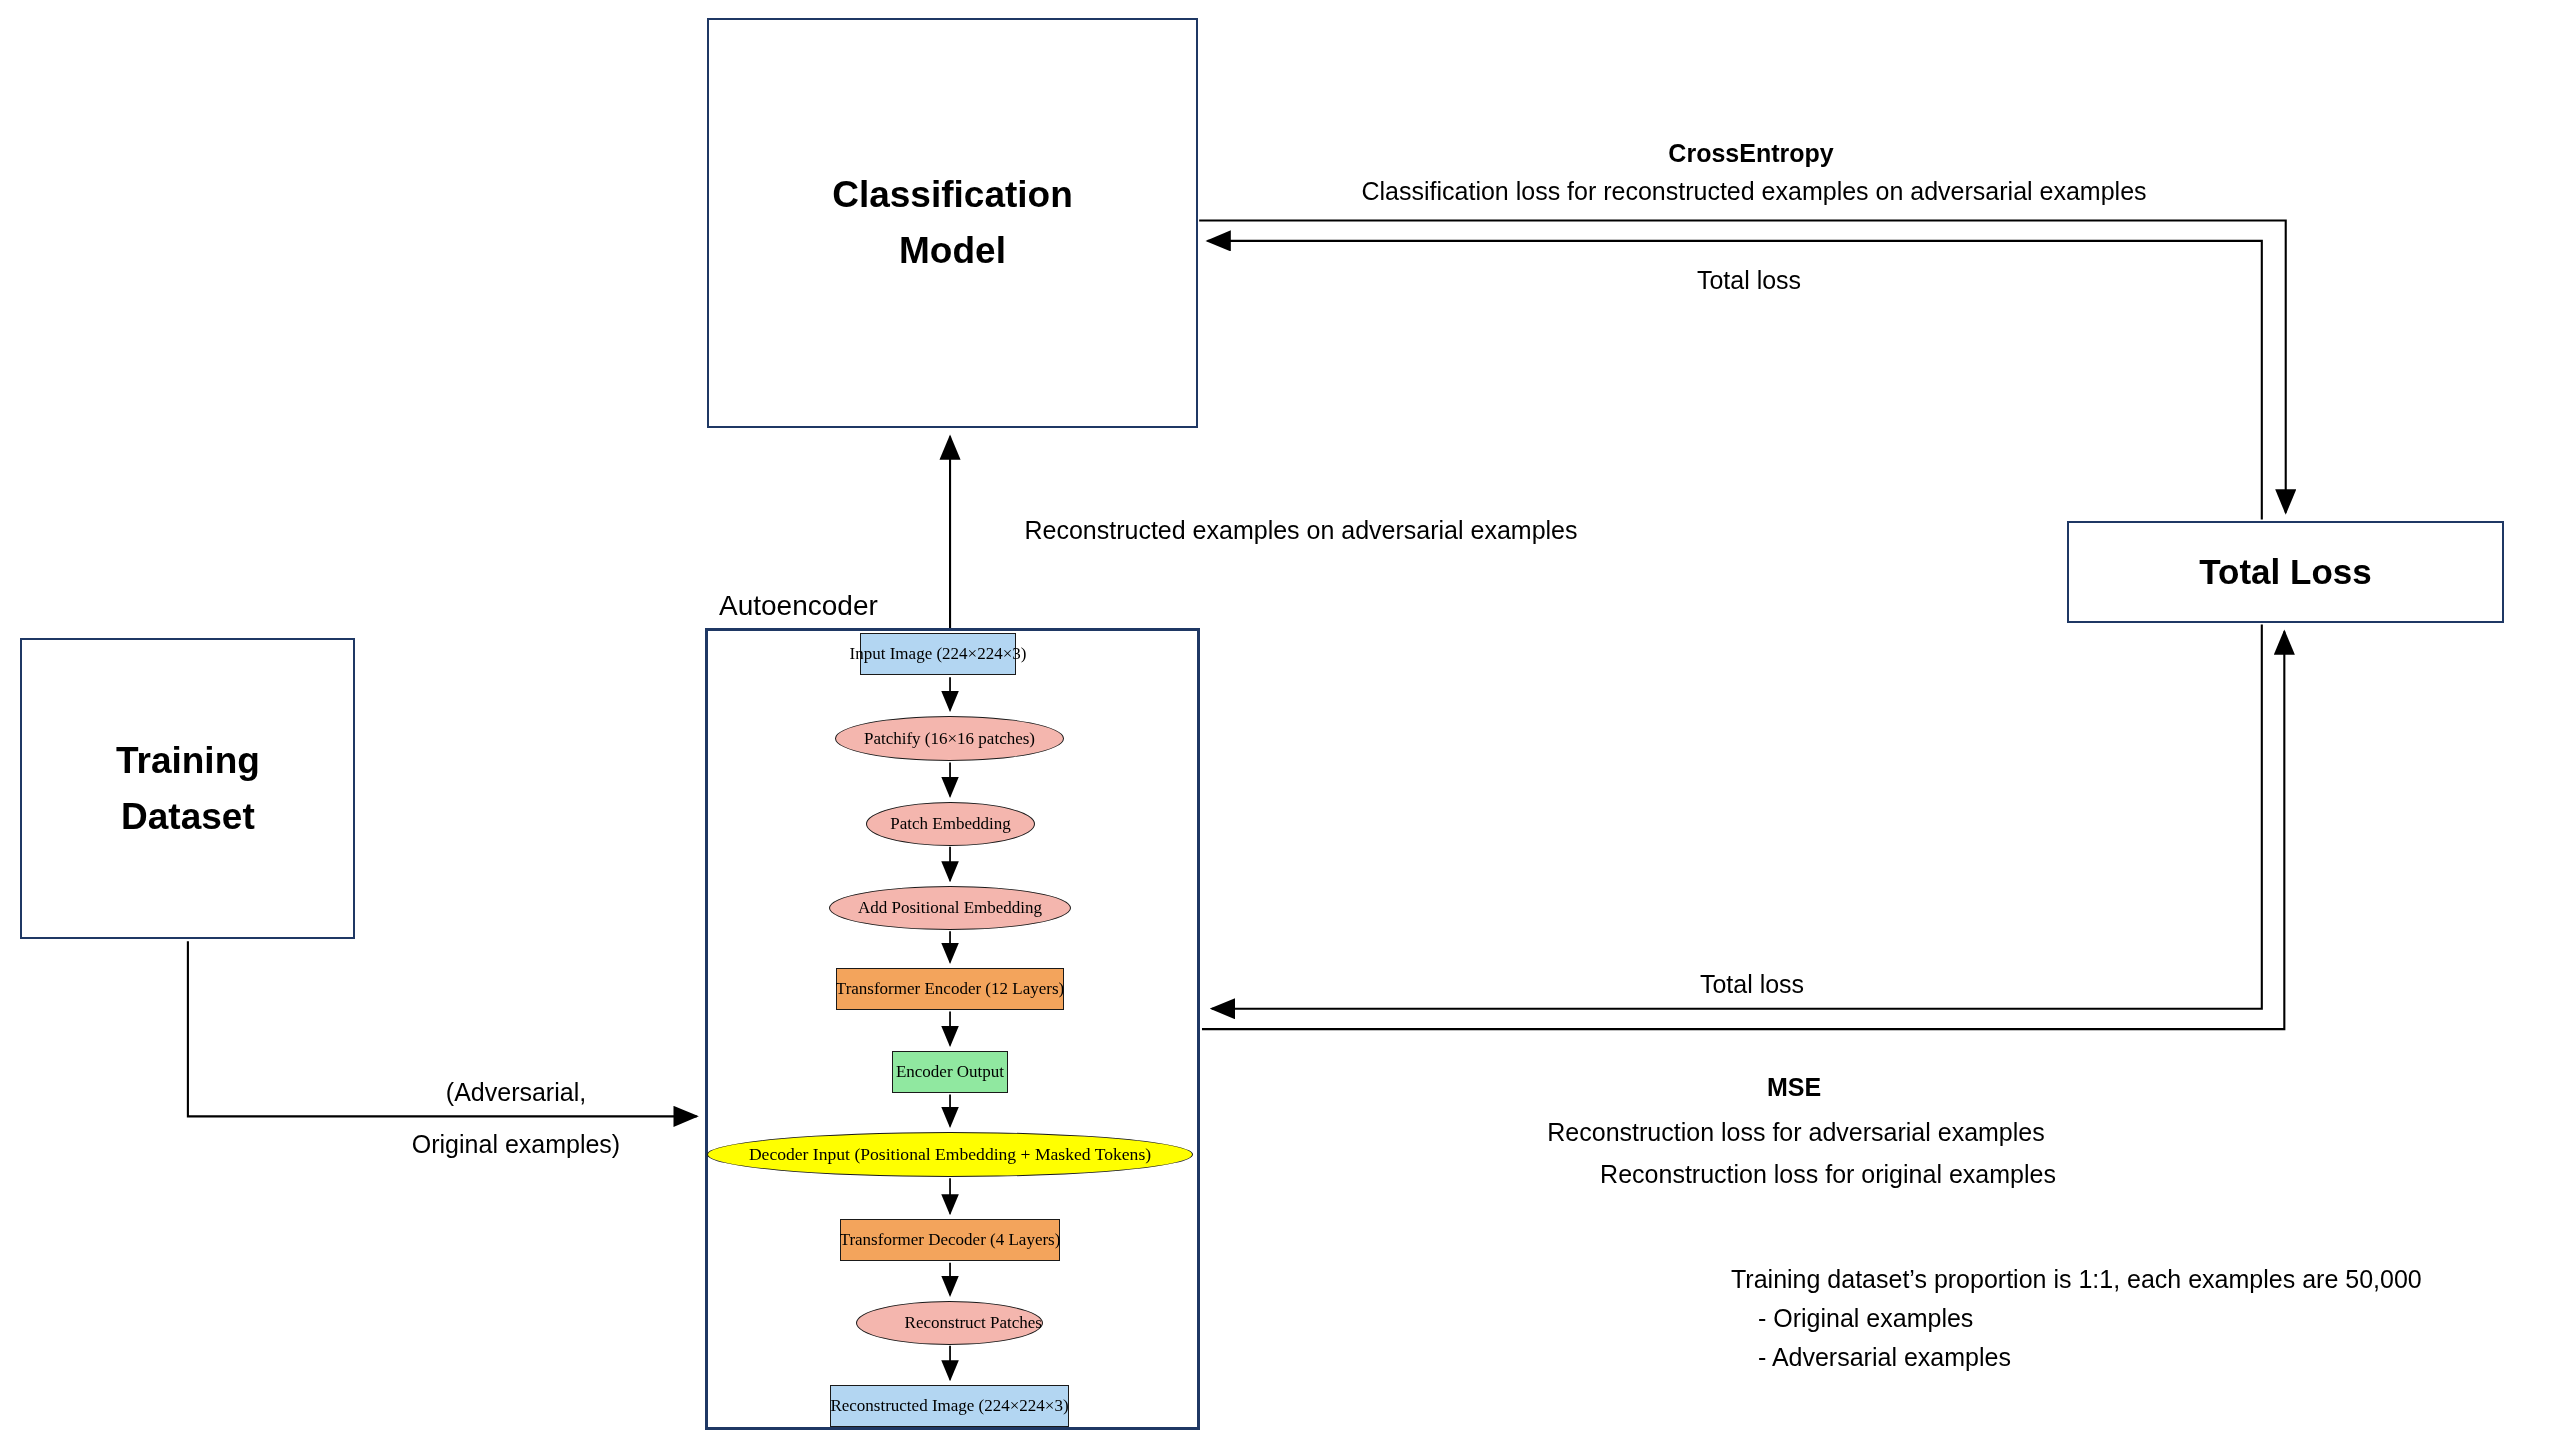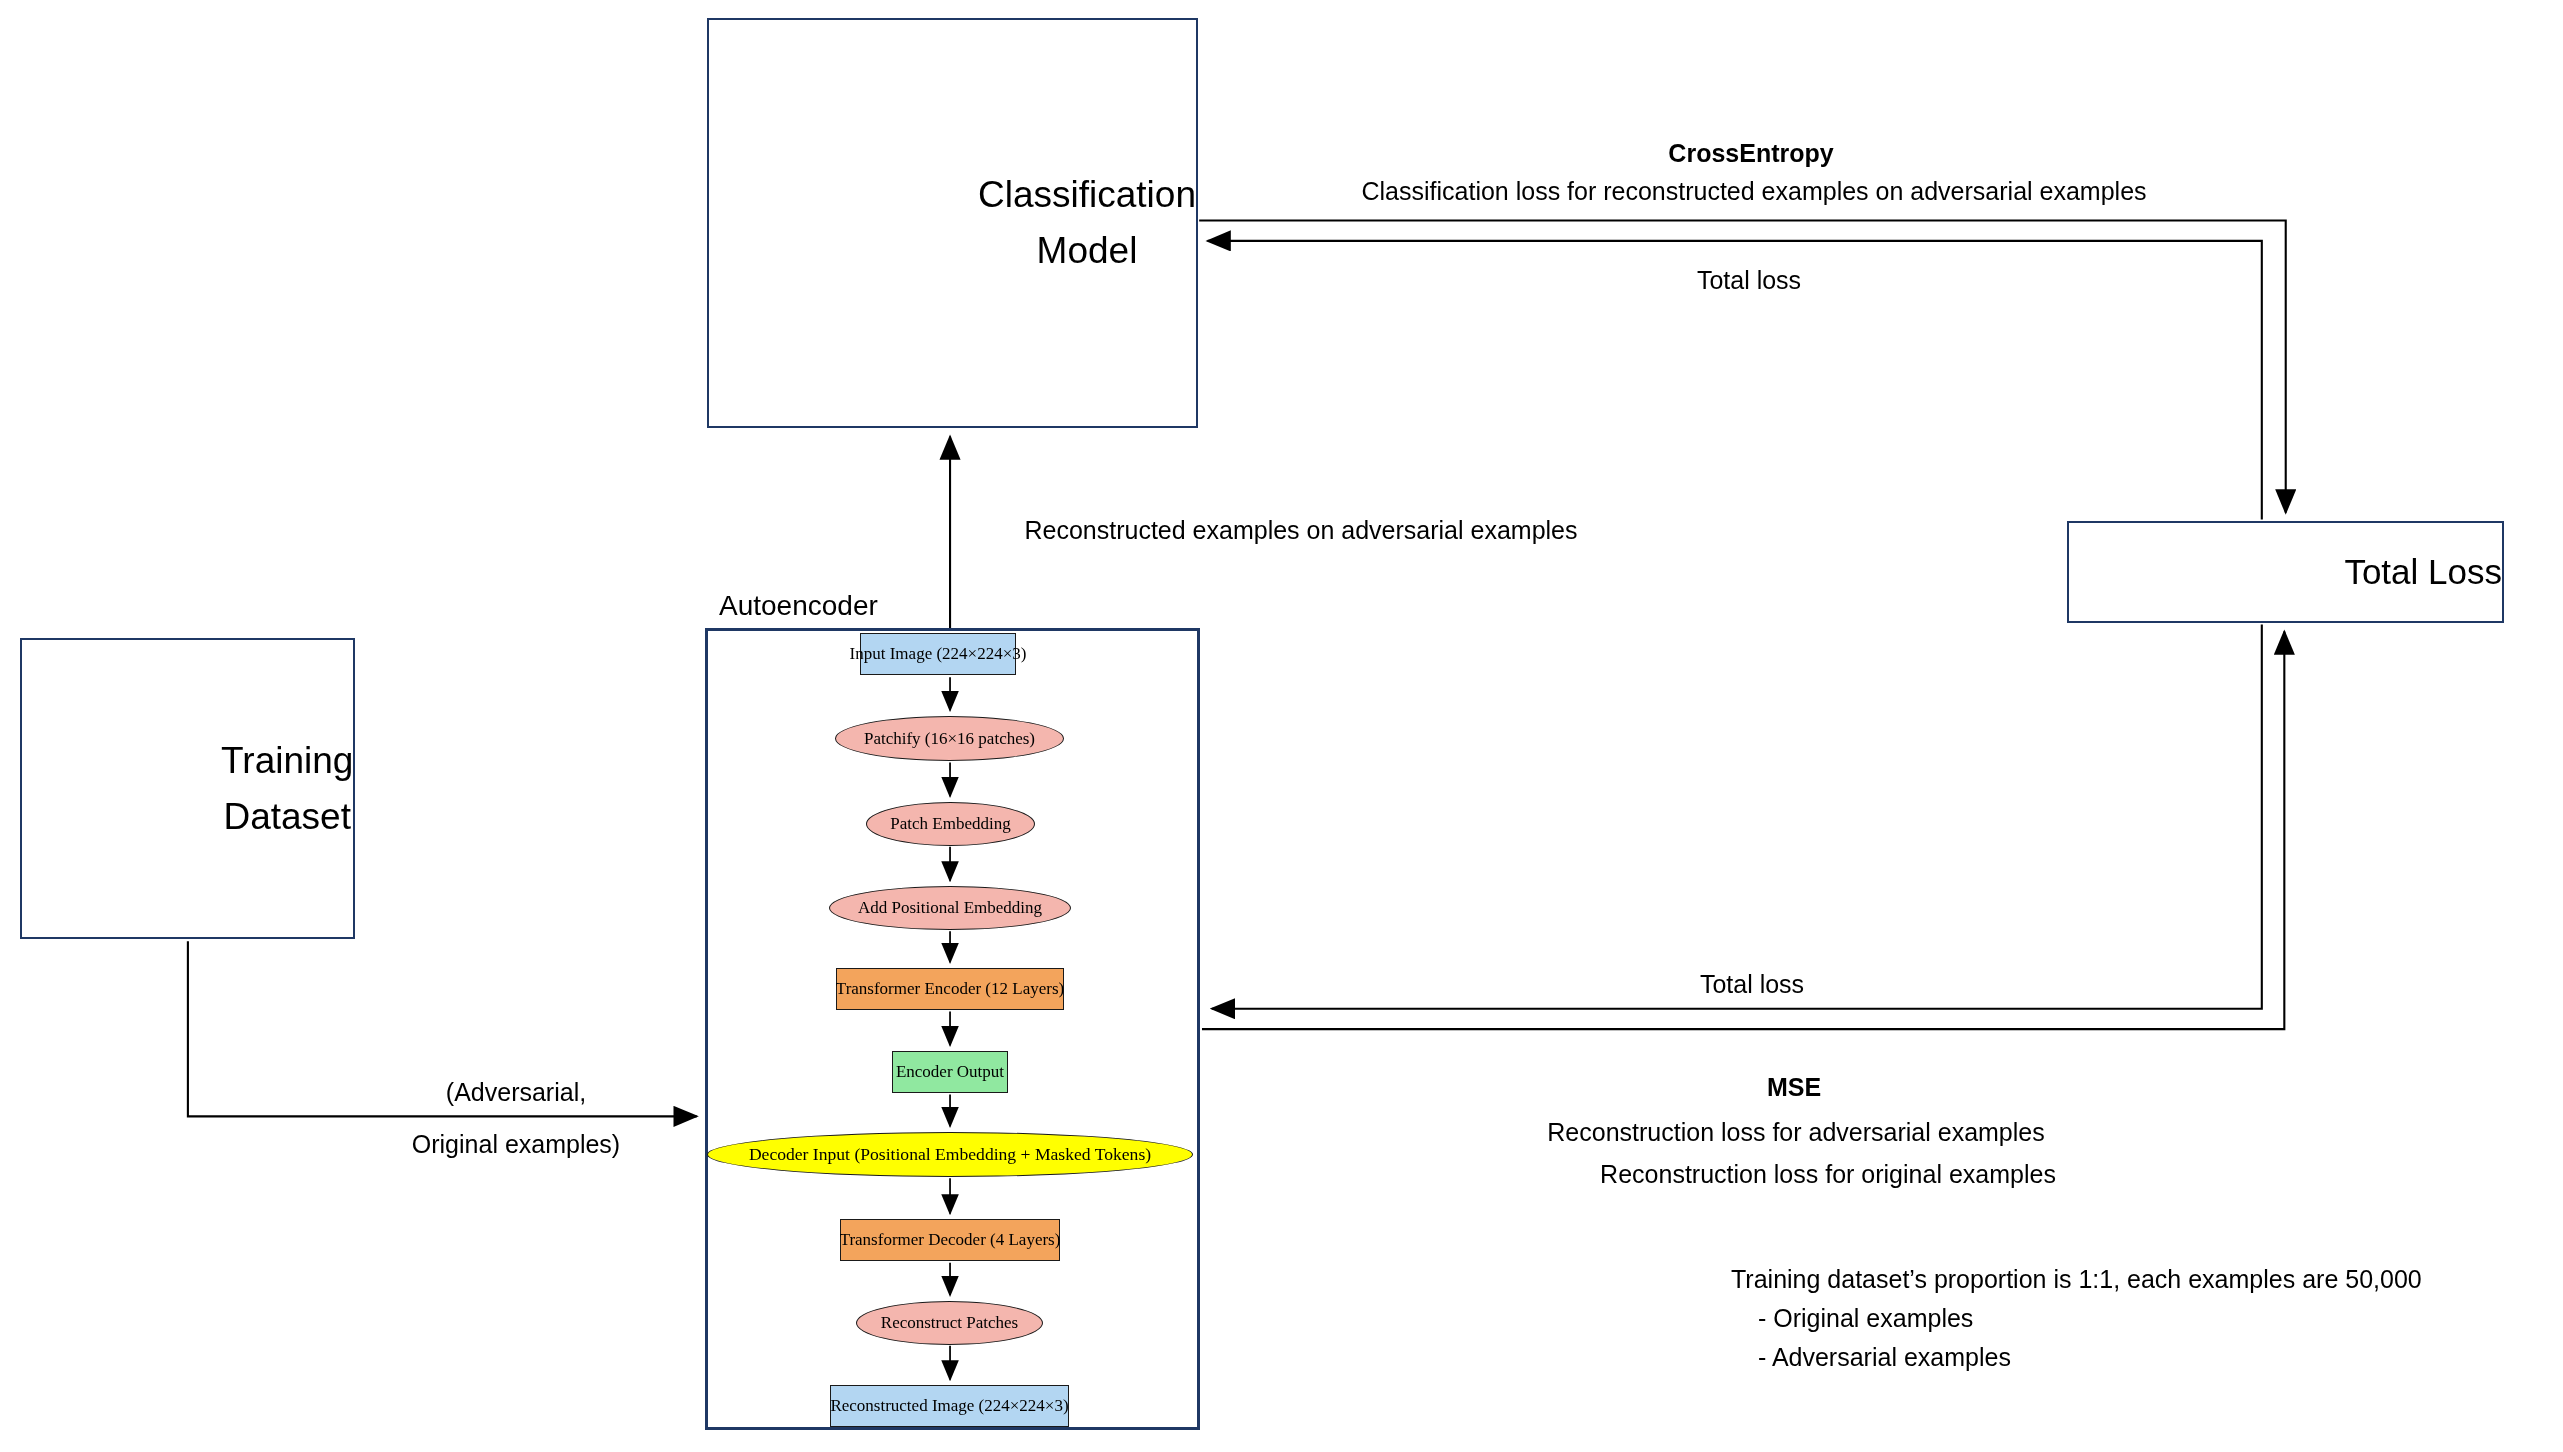--- a/index.html
+++ b/index.html
@@ -8,23 +8,24 @@
     width:2563px;height:1453px;
     background:#ffffff;
     font-family:"Liberation Sans", sans-serif;
     color:#111;
     overflow:hidden;
   }
   .bigbox{
     position:absolute;
     background:#ffffff;
     border:2.8px solid #1f3864;
-    display:flex;align-items:center;justify-content:flex-end;
+    display:flex;align-items:center;justify-content:center;
     text-align:center;
     box-sizing:border-box;
+    font-weight:bold;
   }
   .bigbox .cap{font-size:37px;line-height:56px;color:#000;}
   #classification-box{left:707px;top:17.6px;width:491px;height:410px;}
   #training-box{left:20.4px;top:638px;width:335px;height:301px;}
   #totalloss-box{left:2067px;top:521px;width:437px;height:102px;}
   #totalloss-box .cap{font-size:35px;}
   #autoencoder-box{left:705px;top:628px;width:495px;height:802px;border-width:3.5px;background:transparent;}
   .ae-title{
     position:absolute;left:719px;top:590px;
     font-size:28px;color:#000;
@@ -128,21 +129,21 @@
   </div>
   <div class="node" style="left: 892px; top: 1051px; width: 116px; height: 42px; background-color: rgb(144, 232, 160);">
     <span>Encoder Output</span>
   </div>
   <div class="node ellipse" style="left: 707px; top: 1132px; width: 486px; height: 45px; font-size: 17.6px; background-color: rgb(255, 255, 0);">
     <span>Decoder Input (Positional Embedding + Masked Tokens)</span>
   </div>
   <div class="node" style="left: 840px; top: 1219px; width: 220px; height: 42px; background-color: rgb(243, 164, 92);">
     <span>Transformer Decoder (4 Layers)</span>
   </div>
-  <div class="node ellipse" style="left: 856px; top: 1301px; width: 187px; height: 44px; background-color: rgb(244, 182, 174);">
+  <div class="node ellipse" style="left: 856px; top: 1301px; width: 187px; height: 44px; background-color: rgb(244, 182, 174); justify-content: flex-end;">
     <span>Reconstruct Patches</span>
   </div>
   <div class="node" style="left: 830px; top: 1385px; width: 239px; height: 42px; background-color: rgb(179, 214, 242);">
     <span>Reconstructed Image (224×224×3)</span>
   </div>
 
   <div class="lbl bold" style="left:1751px;top:153px;">CrossEntropy</div>
   <div class="lbl" style="left:1754px;top:191px;">Classification loss for reconstructed examples on adversarial examples</div>
   <div class="lbl" style="left:1749px;top:280px;">Total loss</div>
   <div class="lbl" style="left:1301px;top:530px;">Reconstructed examples on adversarial examples</div>

